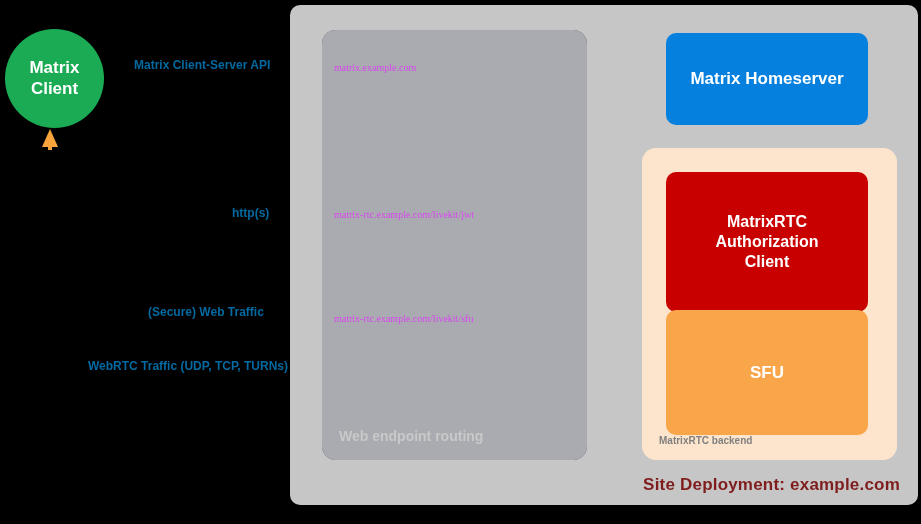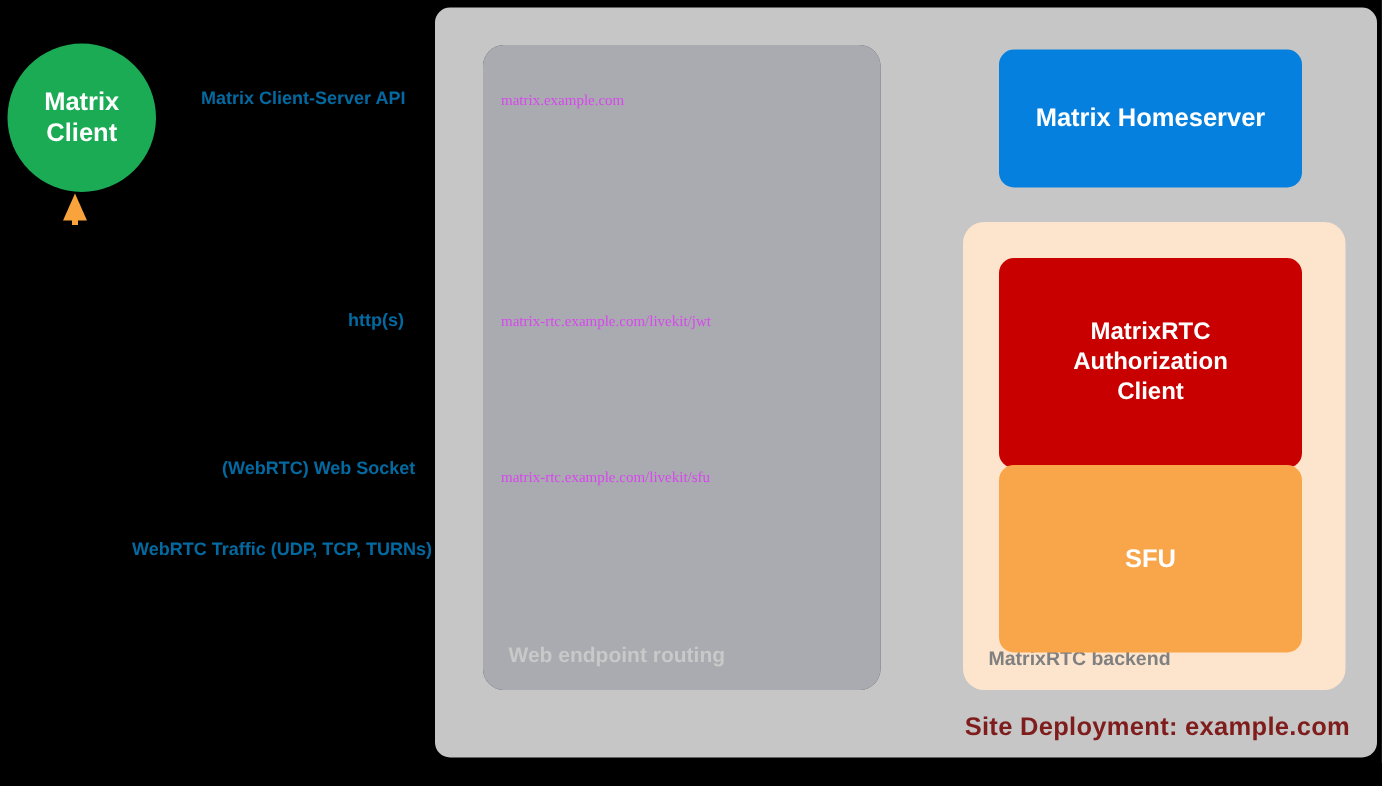--- a/index.html
+++ b/index.html
@@ -14,21 +14,21 @@
     font-size:17px;font-weight:bold;letter-spacing:.2px;}
 
   .routing{position:absolute;left:322px;top:30px;width:265px;height:430px;
     background:#0f172a;border-radius:14px;}
   .routing-label{position:absolute;left:17px;bottom:16px;color:#808080;
     font-size:14px;font-weight:bold;}
 
   .rtc-backend{position:absolute;left:642px;top:148px;width:255px;height:312px;
     background:#fde4cc;border-radius:14px;}
   .rtc-backend-label{position:absolute;left:17px;bottom:14px;color:#808080;
-    font-size:13px;font-weight:bold;}
+    font-size:10px;font-weight:bold;}
 
   
   .client{position:absolute;left:5px;top:29px;width:99px;height:99px;
     border-radius:50%;background:#1aab54;display:flex;align-items:center;
     justify-content:center;flex-direction:column;color:#fff;font-weight:bold;
     font-size:17px;line-height:1.18;text-align:center;z-index:6;}
 
   .homeserver{position:absolute;left:666px;top:33px;width:202px;height:92px;
     background:#0580de;border-radius:10px;display:flex;align-items:center;
     justify-content:center;color:#fff;font-weight:bold;font-size:17px;}
@@ -132,16 +132,16 @@
 
   
   <div class="client">
     <span>Matrix</span>
     <span>Client</span>
   </div>
 
   
   <div class="conn-label" style="left:134px;top:58px;">Matrix Client-Server API</div>
   <div class="conn-label" style="left:232px;top:206px;">http(s)</div>
-  <div class="conn-label" style="left:148px;top:305px;">(WebRTC) Web Socket</div>
+  <div class="conn-label" style="left:148px;top:305px;">(Secure) Web Traffic</div>
   <div class="conn-label" style="left:64px;top:359px;margin-left:24px;">WebRTC Traffic (UDP, TCP, TURNs)</div>
 
 </div>
 
 </body></html>

